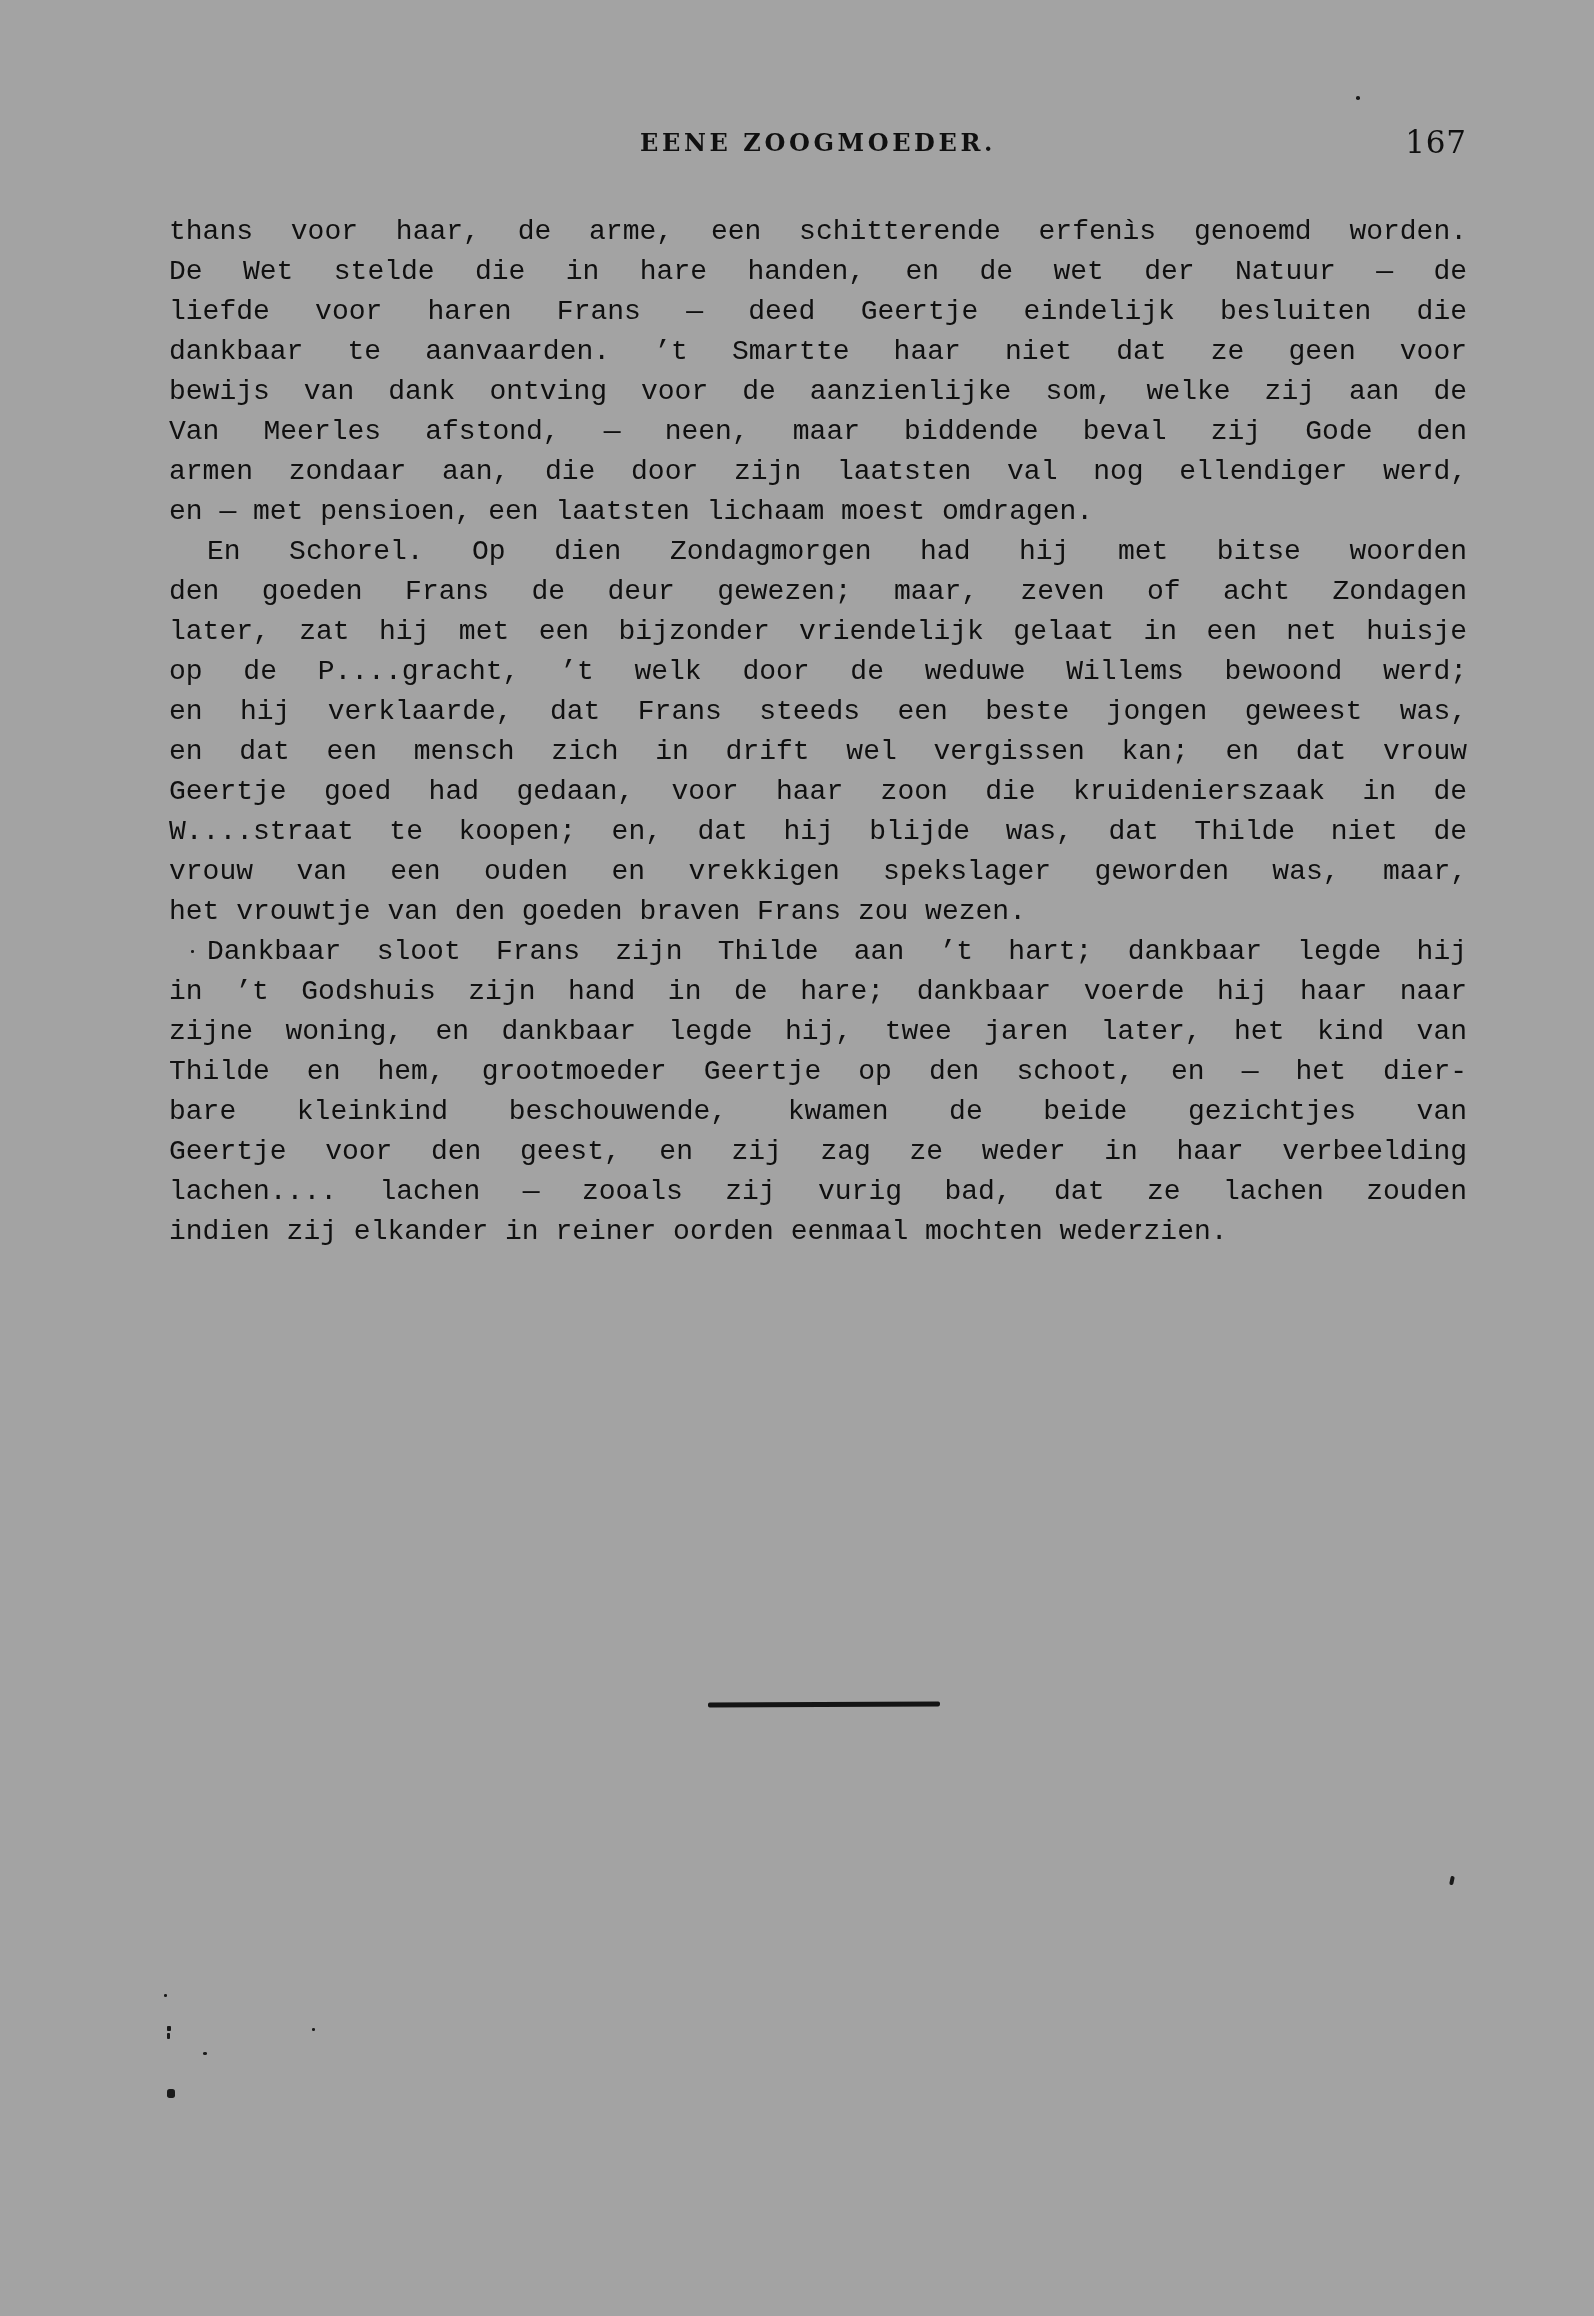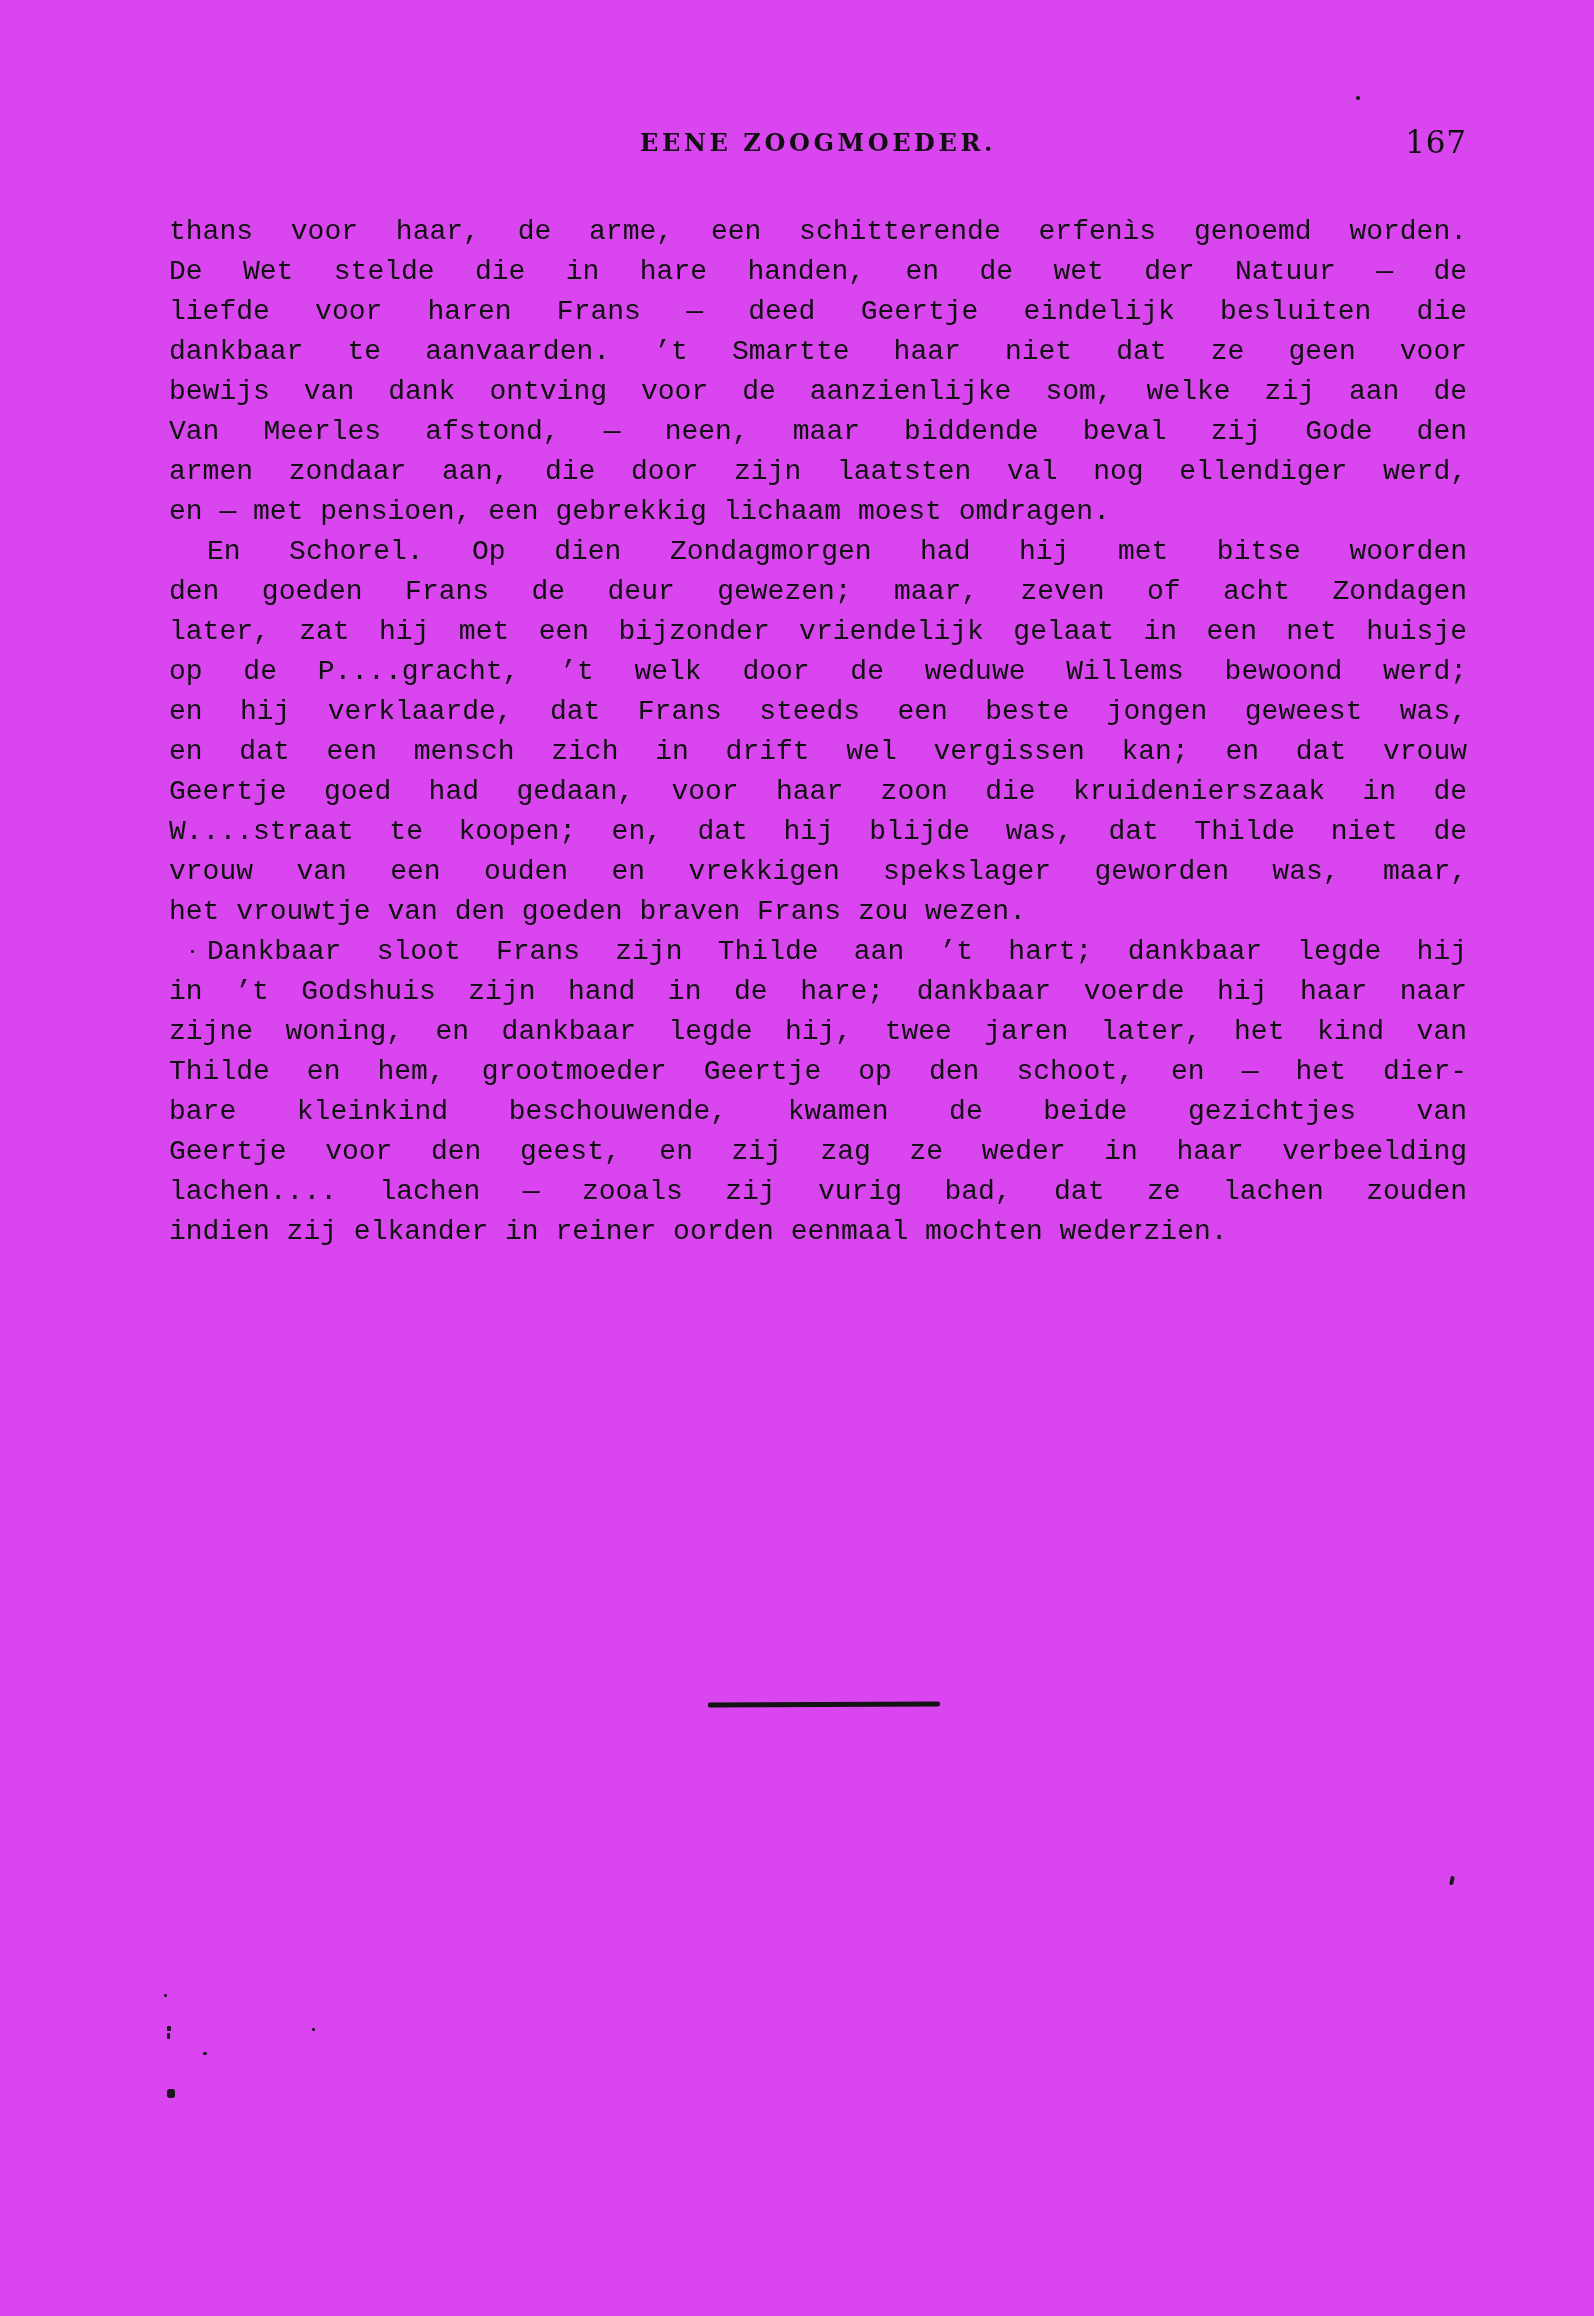--- a/index.html
+++ b/index.html
@@ -4,21 +4,21 @@
 <style>
   html, body {
     margin: 0;
     padding: 0;
     background: #e8e8e8;
   }
   .page {
     position: relative;
     width: 1595px;
     height: 2317px;
-    background: #d946ef;
+    background: #a3a3a3;
     overflow: hidden;
     font-family: "DejaVu Serif", serif;
     color: #101010;
   }
   .header {
     position: absolute;
     top: 124px;
     left: 169px;
     width: 1298px;
     height: 36px;
@@ -91,21 +91,21 @@
   <div class="textblock">
 
     <div class="para">
       <div class="line">thans voor haar, de arme, een schitterende erfenìs genoemd worden.</div>
       <div class="line">De Wet stelde die in hare handen, en de wet der Natuur — de</div>
       <div class="line">liefde voor haren Frans — deed Geertje eindelijk besluiten die</div>
       <div class="line">dankbaar te aanvaarden. ’t Smartte haar niet dat ze geen voor</div>
       <div class="line">bewijs van dank ontving voor de aanzienlijke som, welke zij aan de</div>
       <div class="line">Van Meerles afstond, — neen, maar biddende beval zij Gode den</div>
       <div class="line">armen zondaar aan, die door zijn laatsten val nog ellendiger werd,</div>
-      <div class="line last">en — met pensioen, een gebrekkig lichaam moest omdragen.</div>
+      <div class="line last">en — met pensioen, een laatsten lichaam moest omdragen.</div>
     </div>
 
     <div class="para">
       <div class="line indent">En Schorel. Op dien Zondagmorgen had hij met bitse woorden</div>
       <div class="line">den goeden Frans de deur gewezen; maar, zeven of acht Zondagen</div>
       <div class="line">later, zat hij met een bijzonder vriendelijk gelaat in een net huisje</div>
       <div class="line">op de P....gracht, ’t welk door de weduwe Willems bewoond werd;</div>
       <div class="line">en hij verklaarde, dat Frans steeds een beste jongen geweest was,</div>
       <div class="line">en dat een mensch zich in drift wel vergissen kan; en dat vrouw</div>
       <div class="line">Geertje goed had gedaan, voor haar zoon die kruidenierszaak in de</div>

